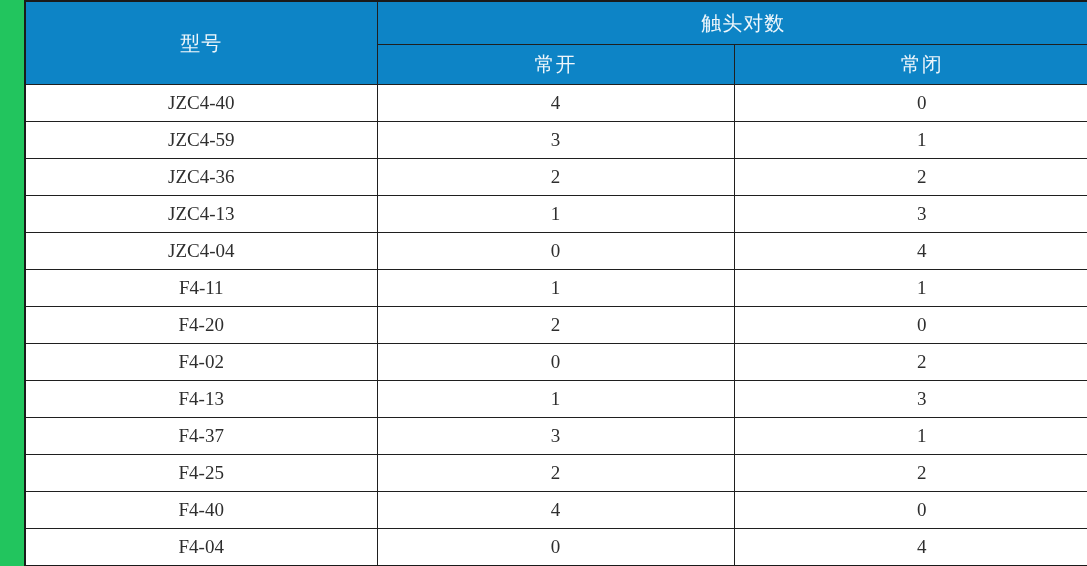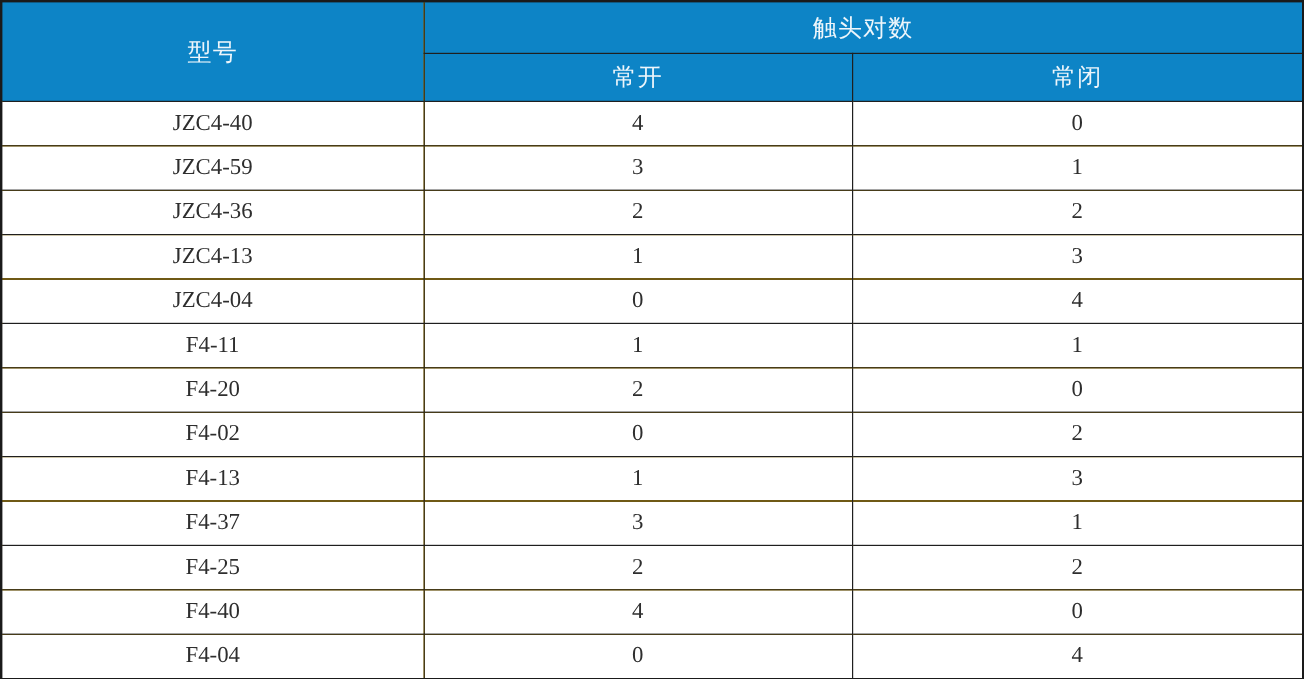--- a/index.html
+++ b/index.html
@@ -5,21 +5,22 @@
   html, body {
     margin: 0;
     padding: 0;
     background: #ffffff;
     font-family: "DejaVu Serif", "Liberation Serif", serif;
   }
   .page {
     width: 1087px;
     height: 566px;
     box-sizing: border-box;
-    background: #eab308;
+    background: #22c55e;
+    padding-left: 24px;
   }
   table.spec-table {
     width: 1085px;
     height: 564px;
     border-collapse: collapse;
     table-layout: fixed;
     border: 2px solid #1a1a1a;
   }
   table.spec-table col.c-model { width: 352px; }
   table.spec-table col.c-no    { width: 357px; }

